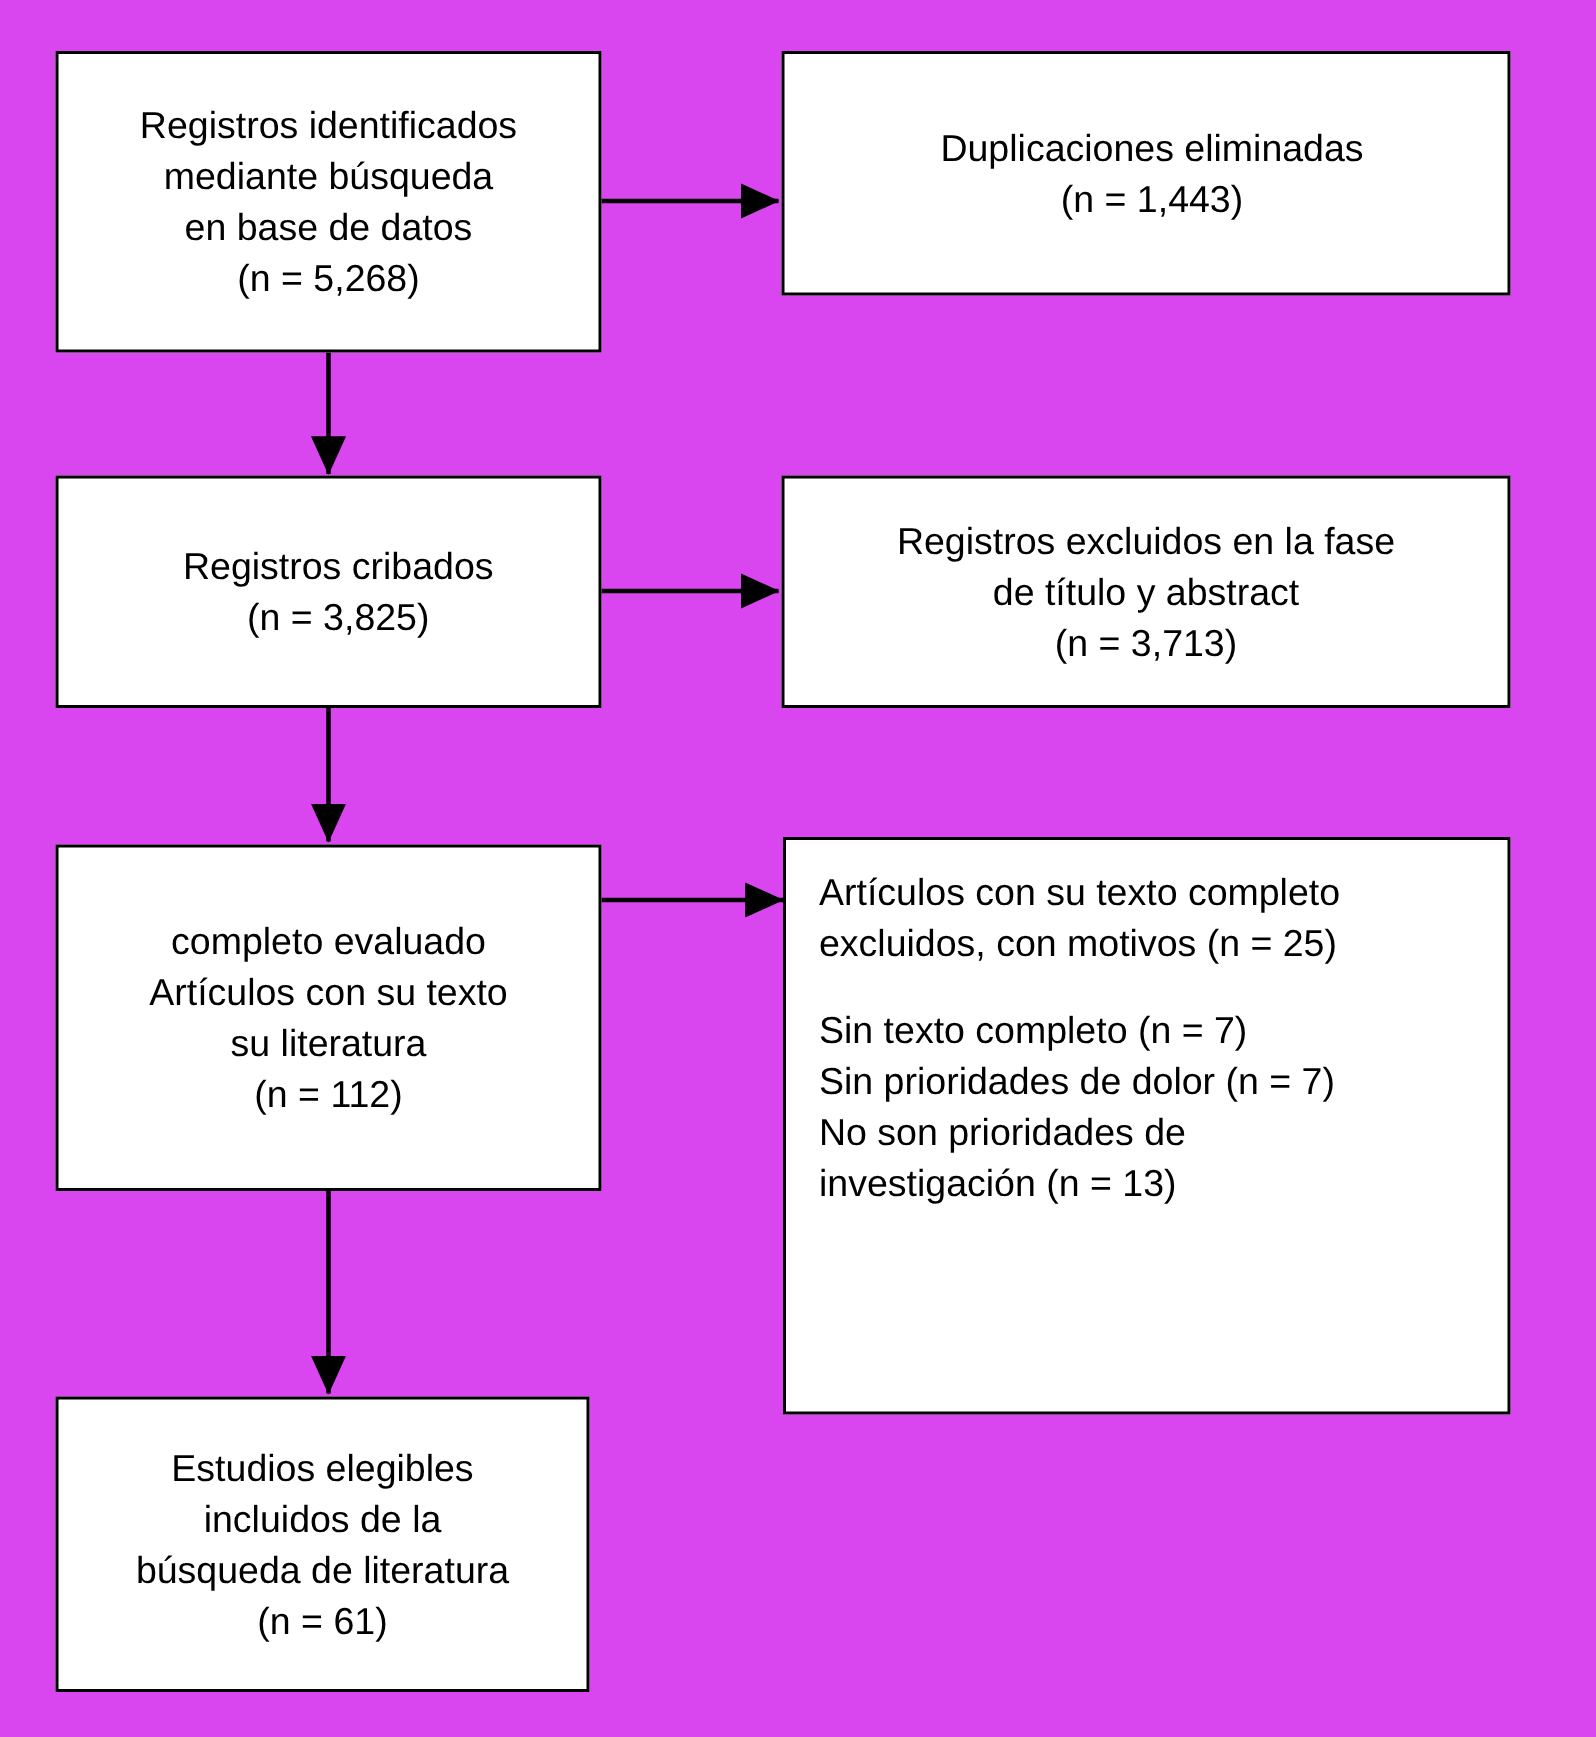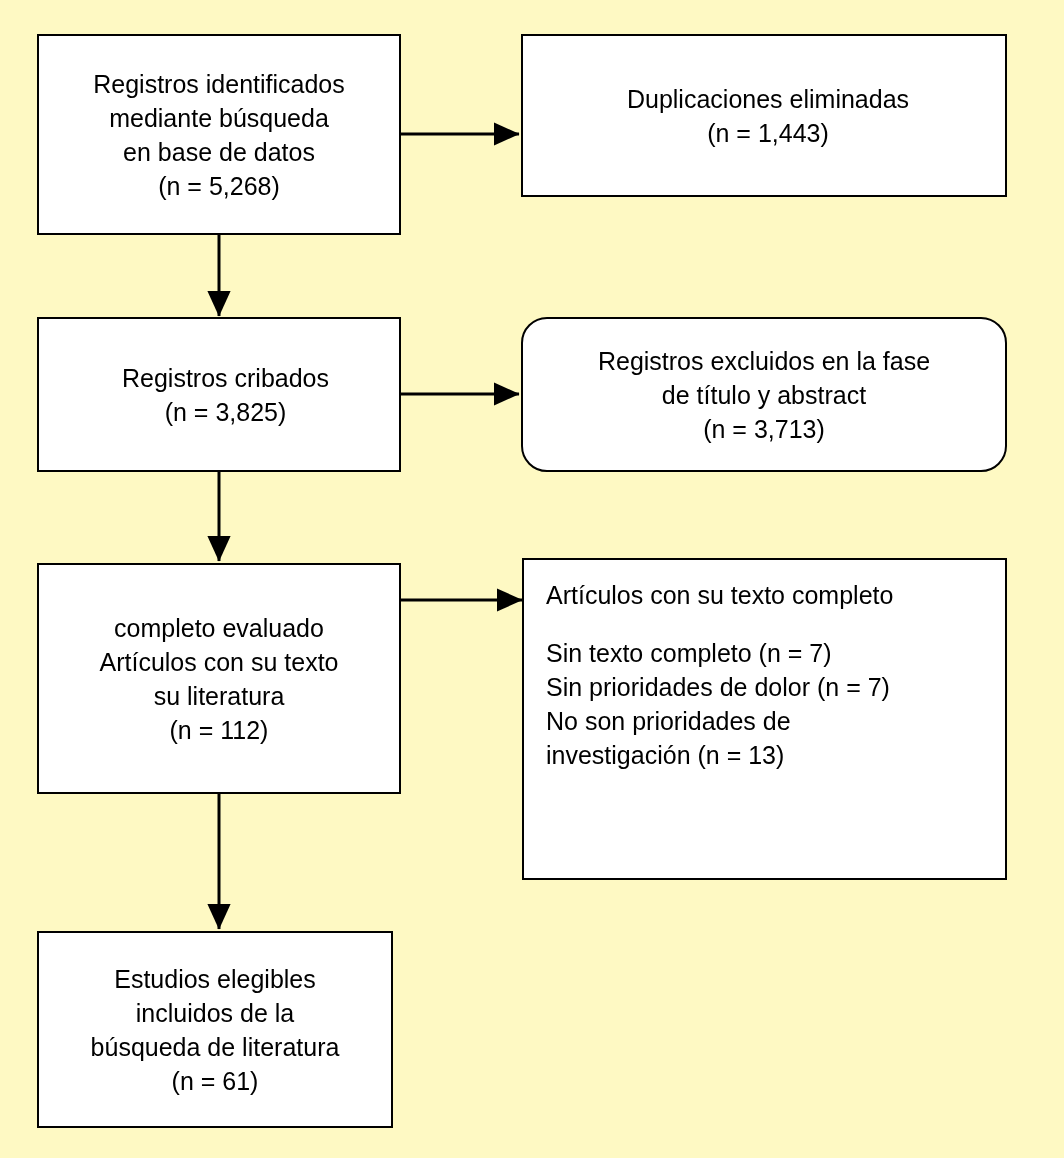--- a/index.html
+++ b/index.html
@@ -9,21 +9,21 @@
     background: #ffffff;
   }
   body {
     font-family: "Liberation Sans", "DejaVu Sans", sans-serif;
     color: #000000;
   }
   #diagram {
     position: relative;
     width: 1064px;
     height: 1158px;
-    background: #fef9c3;
+    background: #d946ef;
     overflow: hidden;
   }
   .flow-box {
     position: absolute;
     box-sizing: border-box;
     border: 2.5px solid #000000;
     background: #ffffff;
     display: flex;
     flex-direction: column;
     justify-content: center;
@@ -93,35 +93,36 @@
   <div class="flow-box" style="left:521px; top:34px; width:486px; height:163px;padding-left:18px;">
     <span class="box-line">Duplicaciones eliminadas</span>
     <span class="box-line">(n = 1,443)</span>
   </div>
 
   <div class="flow-box" style="left:37px; top:317px; width:364px; height:155px;padding-left:23px;">
     <span class="box-line">Registros cribados</span>
     <span class="box-line">(n = 3,825)</span>
   </div>
 
-  <div class="flow-box" style="left:521px; top:317px; width:486px; height:155px;border-radius:26px;">
+  <div class="flow-box" style="left:521px; top:317px; width:486px; height:155px;">
     <span class="box-line">Registros excluidos en la fase</span>
     <span class="box-line">de título y abstract</span>
     <span class="box-line">(n = 3,713)</span>
   </div>
 
   <div class="flow-box" style="left:37px; top:563px; width:364px; height:231px;">
     <span class="box-line">completo evaluado</span>
     <span class="box-line">Artículos con su texto</span>
     <span class="box-line">su literatura</span>
     <span class="box-line">(n = 112)</span>
   </div>
 
-  <div class="flow-box align-left" style="left:522px; top:558px; width:485px; height:322px;">
+  <div class="flow-box align-left" style="left:522px; top:558px; width:485px; height:385px;">
     <span class="box-line">Artículos con su texto completo</span>
+    <span class="box-line">excluidos, con motivos (n = 25)</span>
     <span class="box-line spacer"></span>
     <span class="box-line">Sin texto completo (n = 7)</span>
     <span class="box-line">Sin prioridades de dolor (n = 7)</span>
     <span class="box-line">No son prioridades de</span>
     <span class="box-line">investigación (n = 13)</span>
   </div>
 
   <div class="flow-box" style="left:37px; top:931px; width:356px; height:197px;">
     <span class="box-line">Estudios elegibles</span>
     <span class="box-line">incluidos de la</span>

